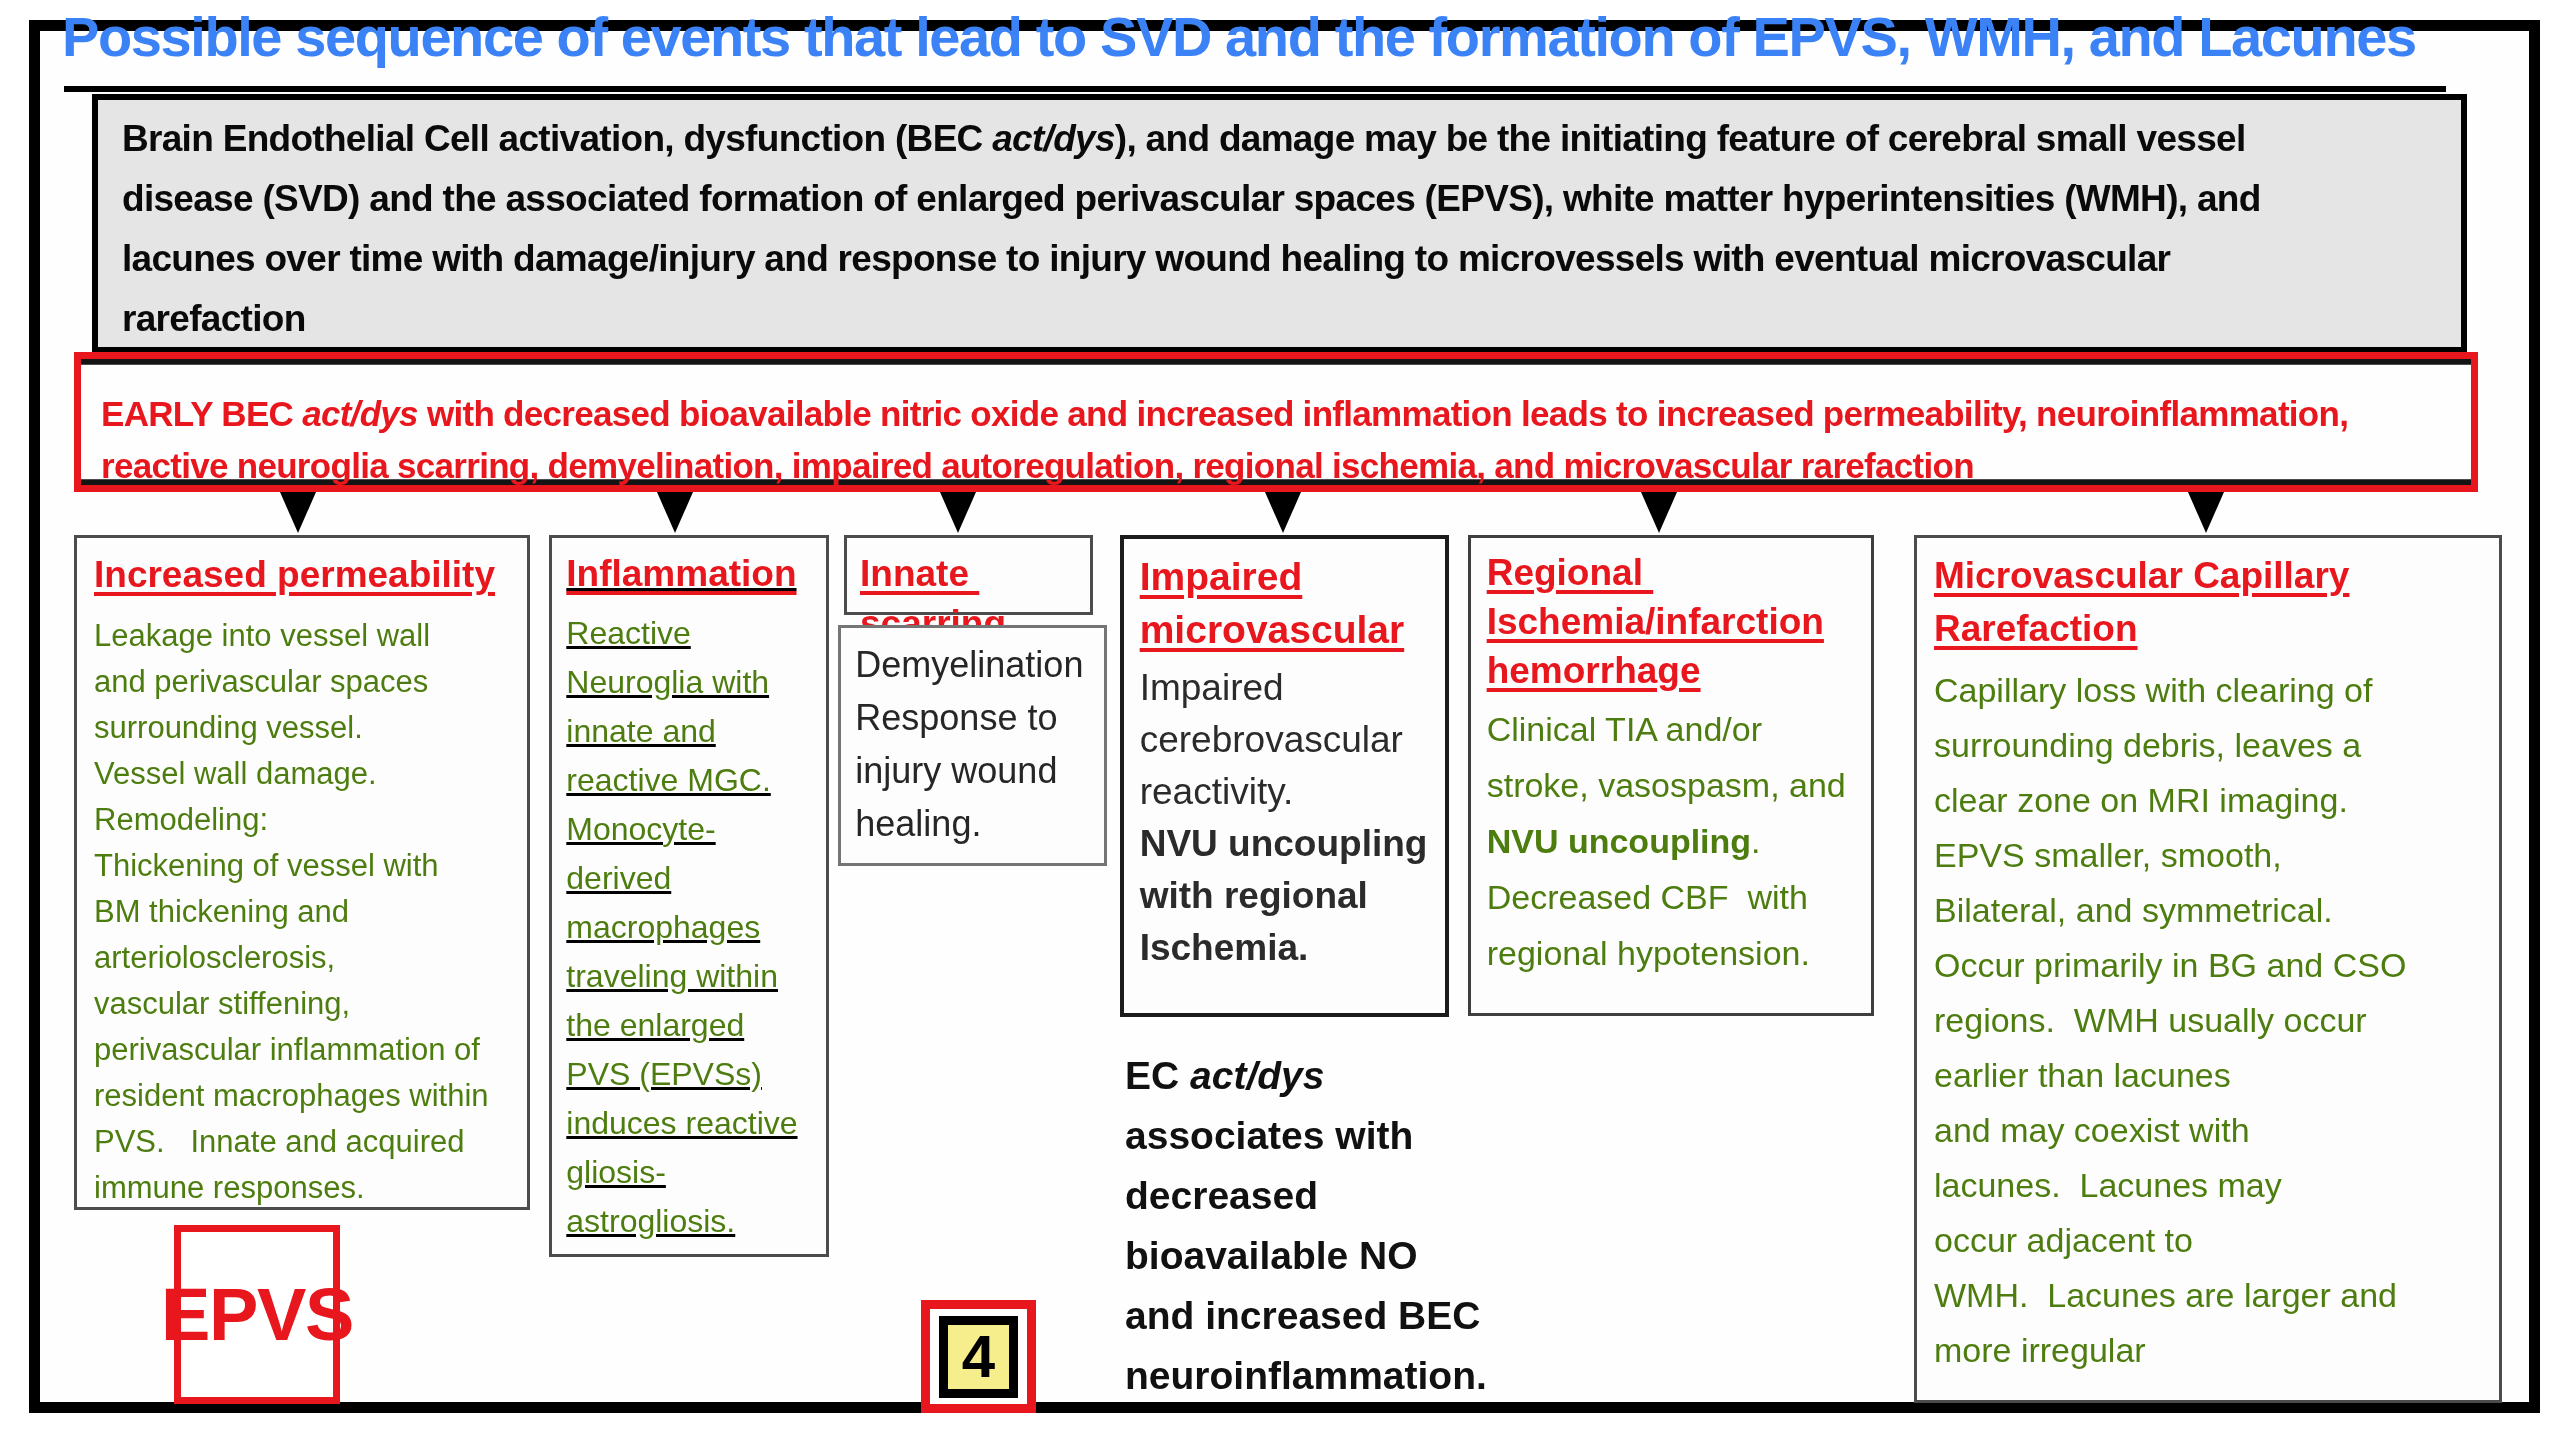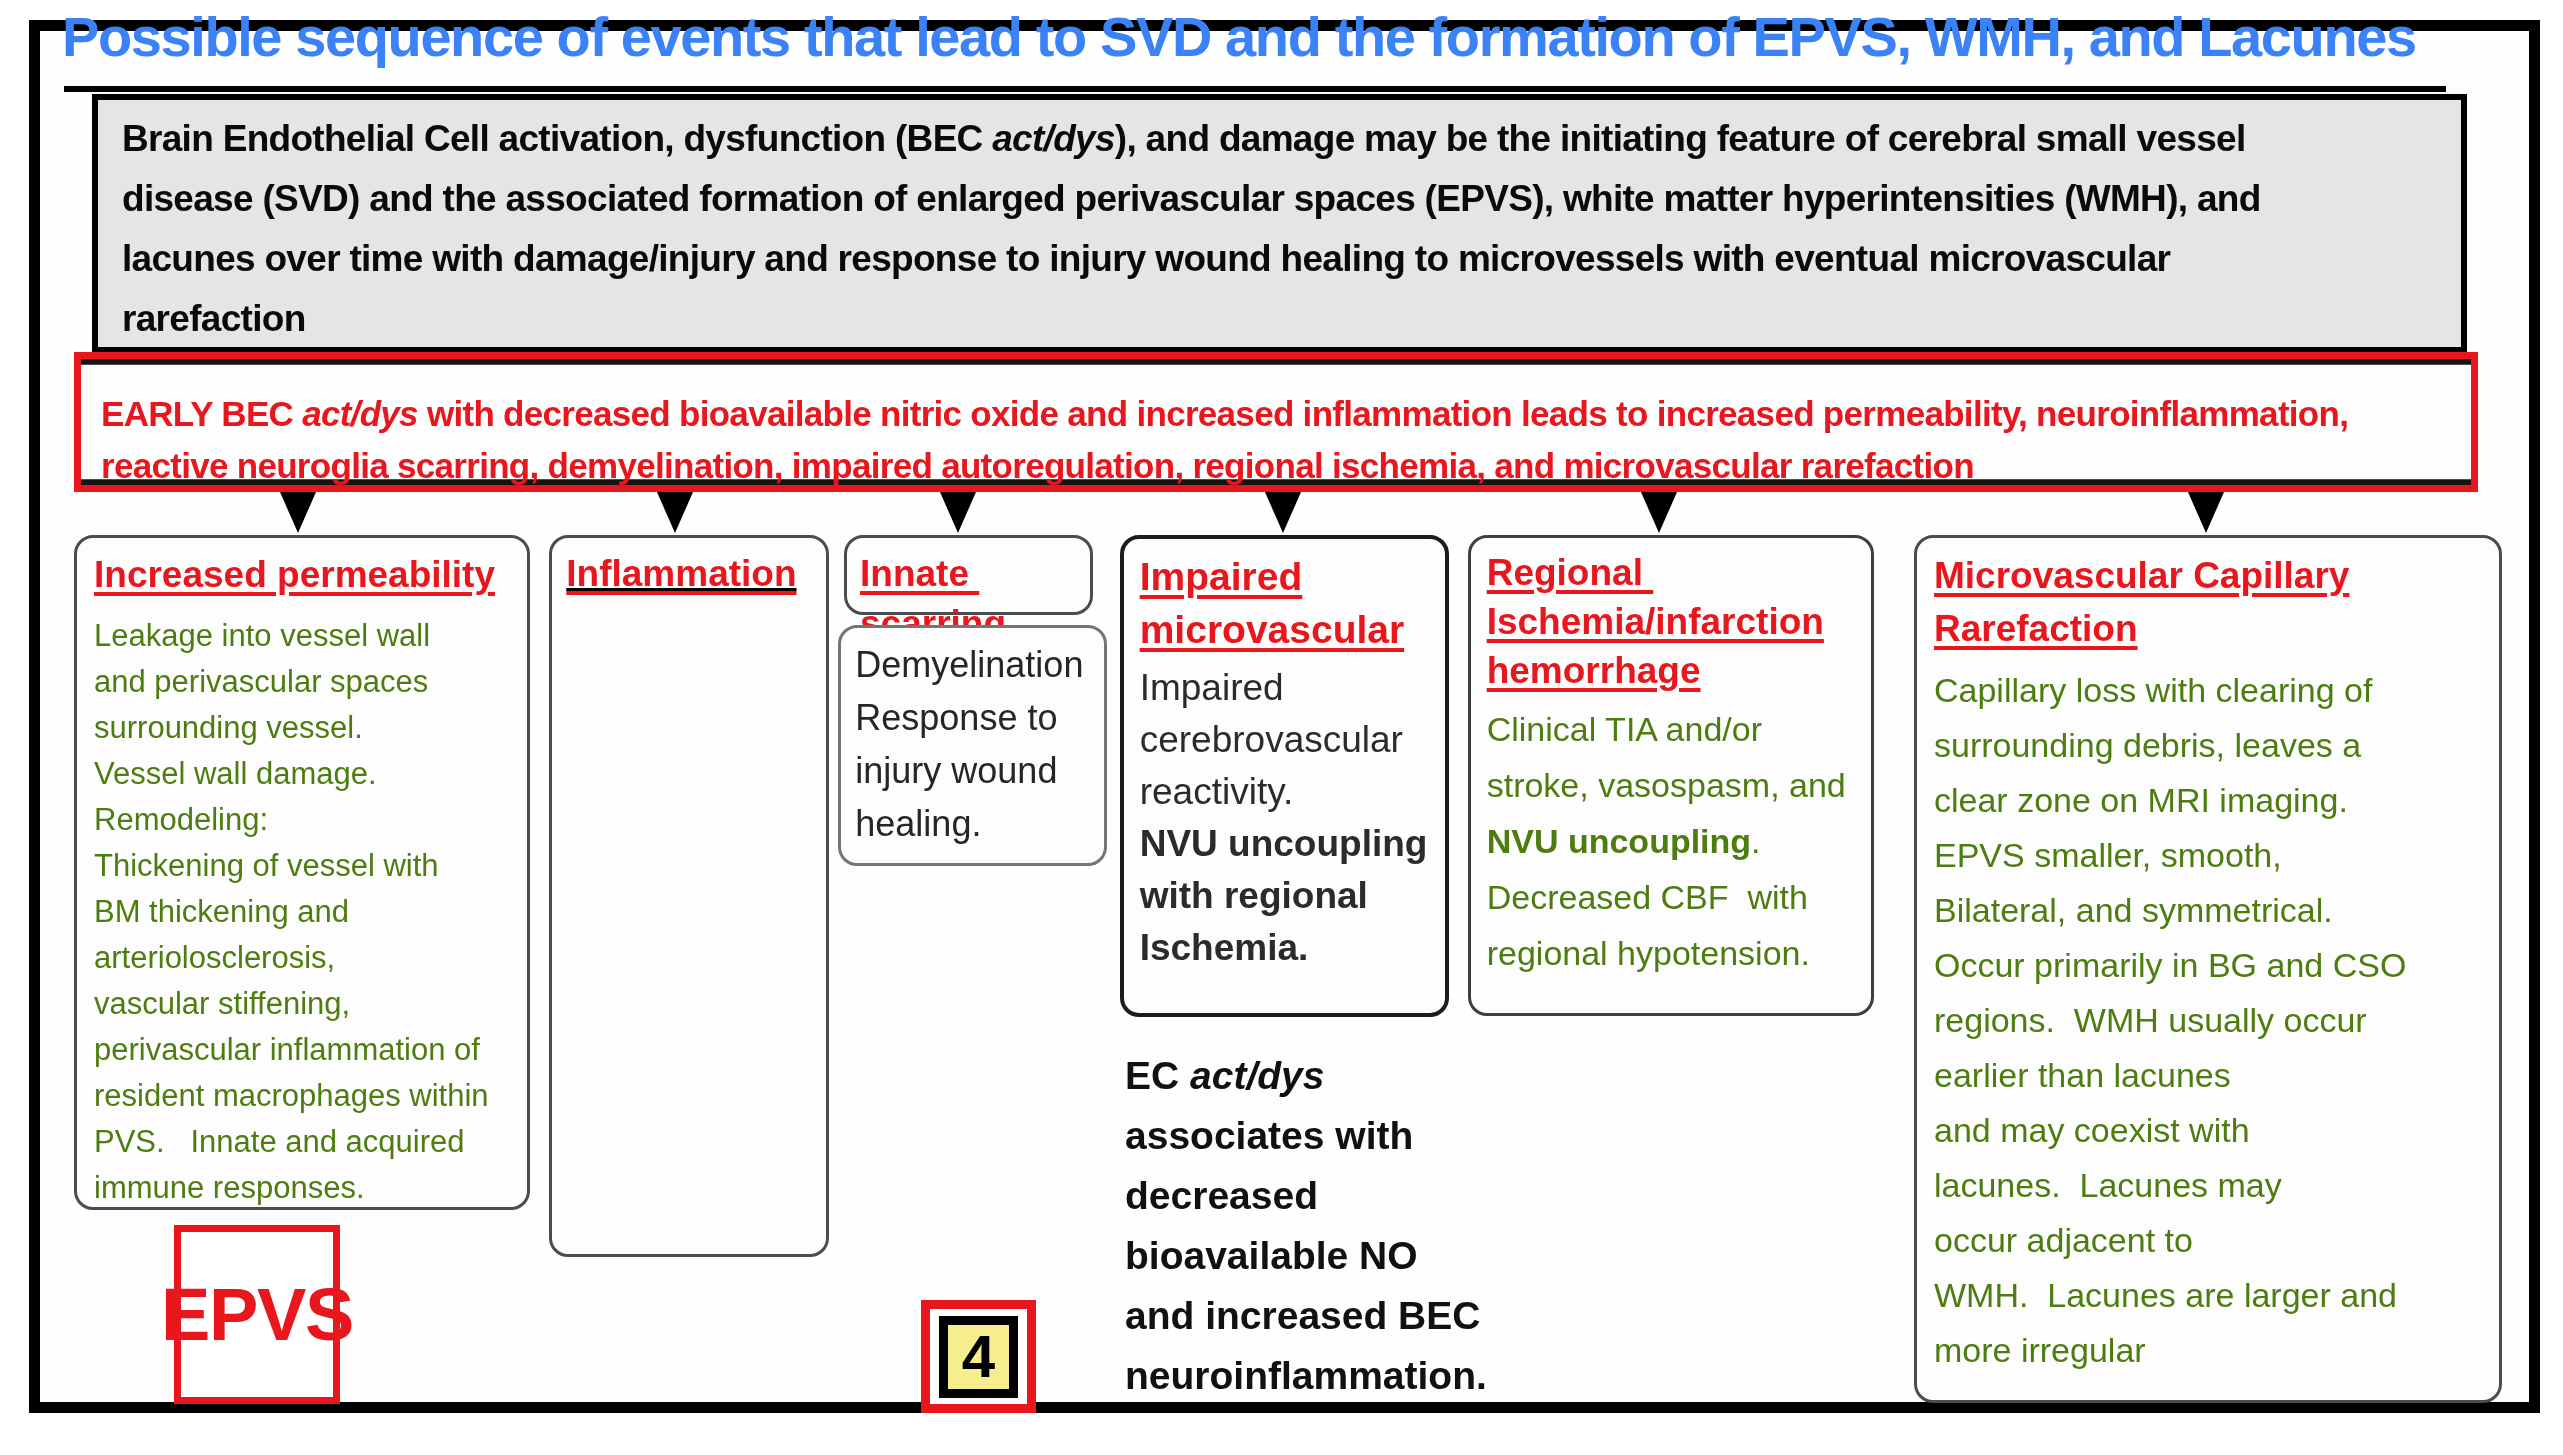--- a/index.html
+++ b/index.html
@@ -33,21 +33,21 @@
     box-shadow:inset 0 5.7px 0 0 #141414, inset 0 -5.7px 0 0 #141414;
     padding:29px 20px 0 20px;
     font-weight:700;font-size:35px;letter-spacing:-0.7px;line-height:52px;
     color:var(--red,#e8161d);white-space:pre-wrap;z-index:2;
   }
   .arrow{
     top:492px;width:0;height:0;z-index:1;
     border-left:18.6px solid transparent;border-right:18.6px solid transparent;
     border-top:41px solid #000;
   }
-  .colbox{box-sizing:border-box;background:#fdfdfd;border-radius:19px;}
+  .colbox{box-sizing:border-box;background:#fdfdfd;}
   .hdr{color:var(--red,#e8161d);font-weight:700;white-space:pre-wrap;}
   .uline{text-decoration:underline;text-decoration-thickness:4.3px;text-underline-offset:5px;}
   .body-text{color:#4d7c0f;white-space:pre-wrap;}
 
   #col1{left:74px;top:535px;width:456px;height:675px;border:3.6px solid #4c4c4c;padding:11.4px 17px;}
   #col1 .hdr{font-size:37px;line-height:52px;margin-bottom:11.4px;}
   #col1 .body-text{font-size:31px;line-height:46px;}
 
   #col2{left:549px;top:535px;width:280px;height:722px;border:3.6px solid #4c4c4c;padding:10px 14.3px;text-decoration:underline;}
   #col2 .hdr{font-size:37px;line-height:52px;margin-bottom:8.6px;}
@@ -126,20 +126,33 @@
 arteriolosclerosis,
 vascular stiffening,
 perivascular inflammation of
 resident macrophages within
 PVS.   Innate and acquired
 immune responses.</span></div>
 </div>
 
 <div class="abs colbox" id="col2">
   <div class="hdr"><span class="uline">Inflammation</span></div>
+  <div class="body-text"><span>Reactive
+Neuroglia with
+innate and
+reactive MGC.
+Monocyte-
+derived
+macrophages
+traveling within
+the enlarged
+PVS (EPVSs)
+induces reactive
+gliosis-
+astrogliosis.</span></div>
 </div>
 
 <div class="abs colbox" id="col3-hdr">
   <div class="hdr"><span class="uline">Innate scarring</span></div>
 </div>
 <div class="abs colbox" id="col3-body">
   <div class="body-text"><span>Demyelination
 Response to
 injury wound
 healing.</span></div>

